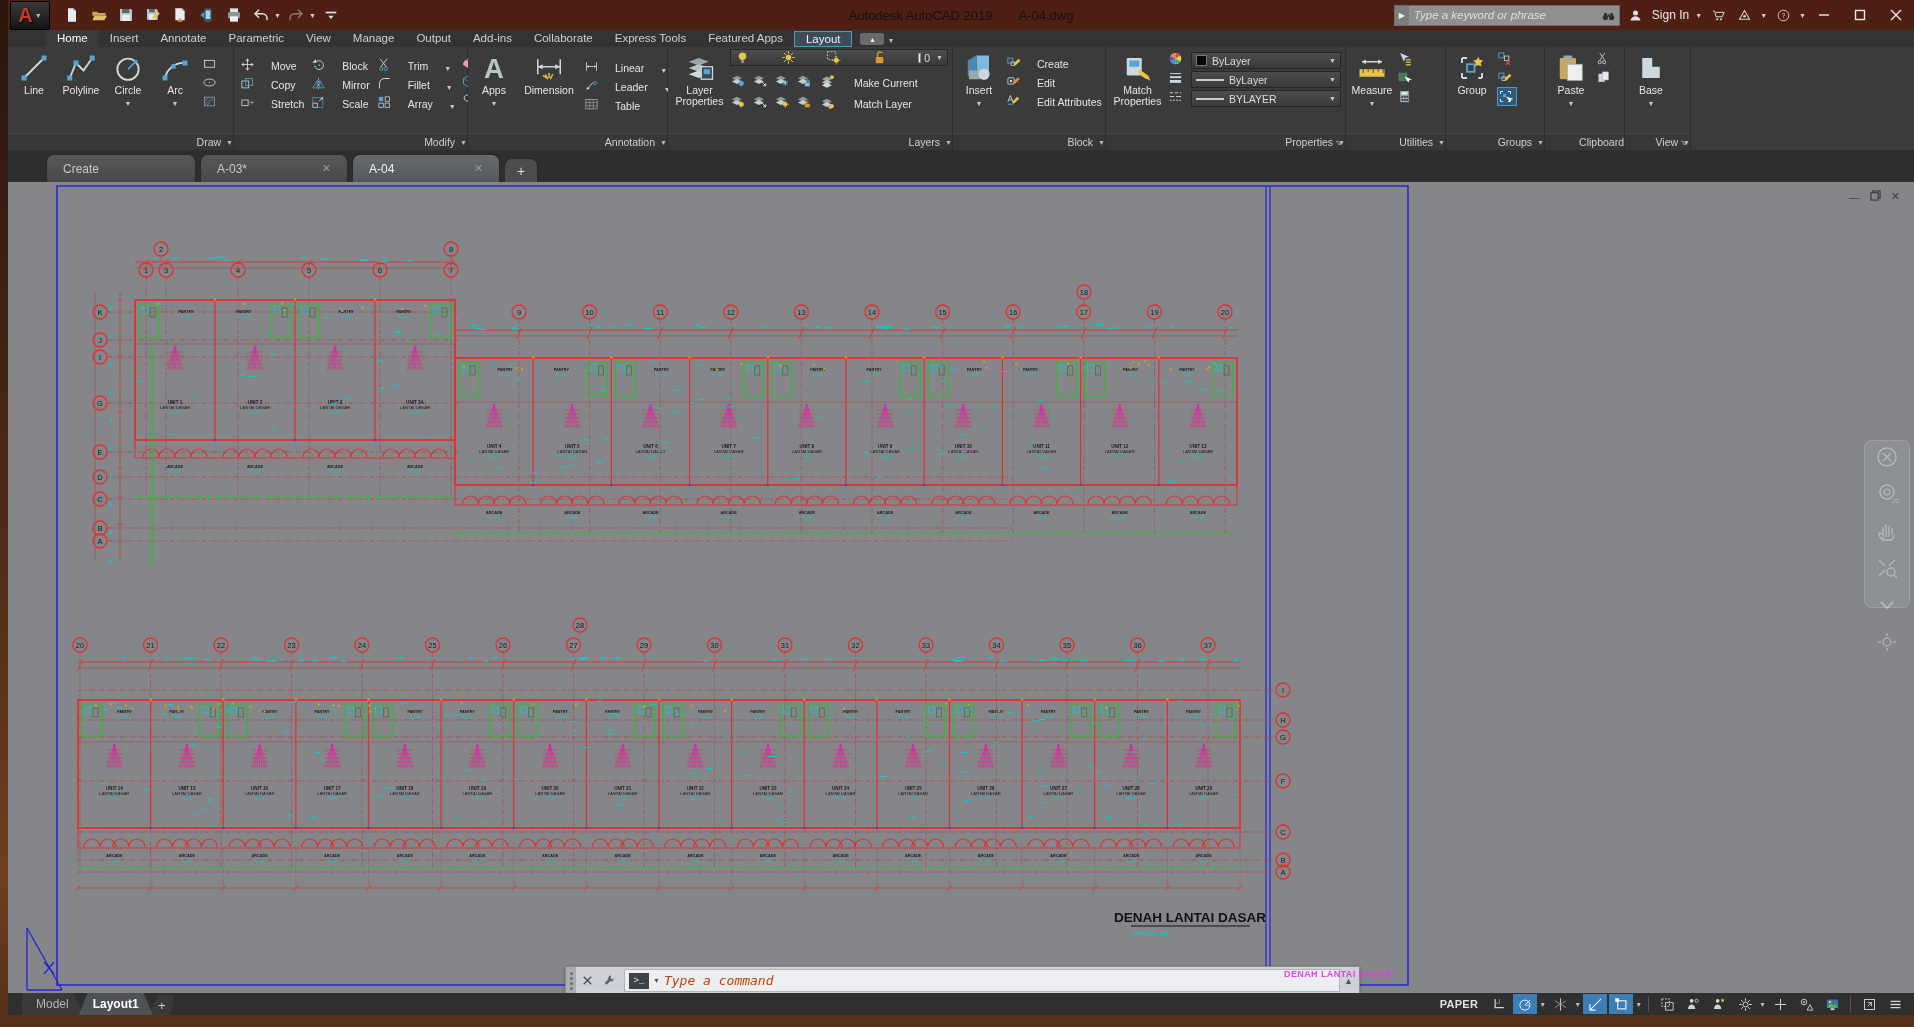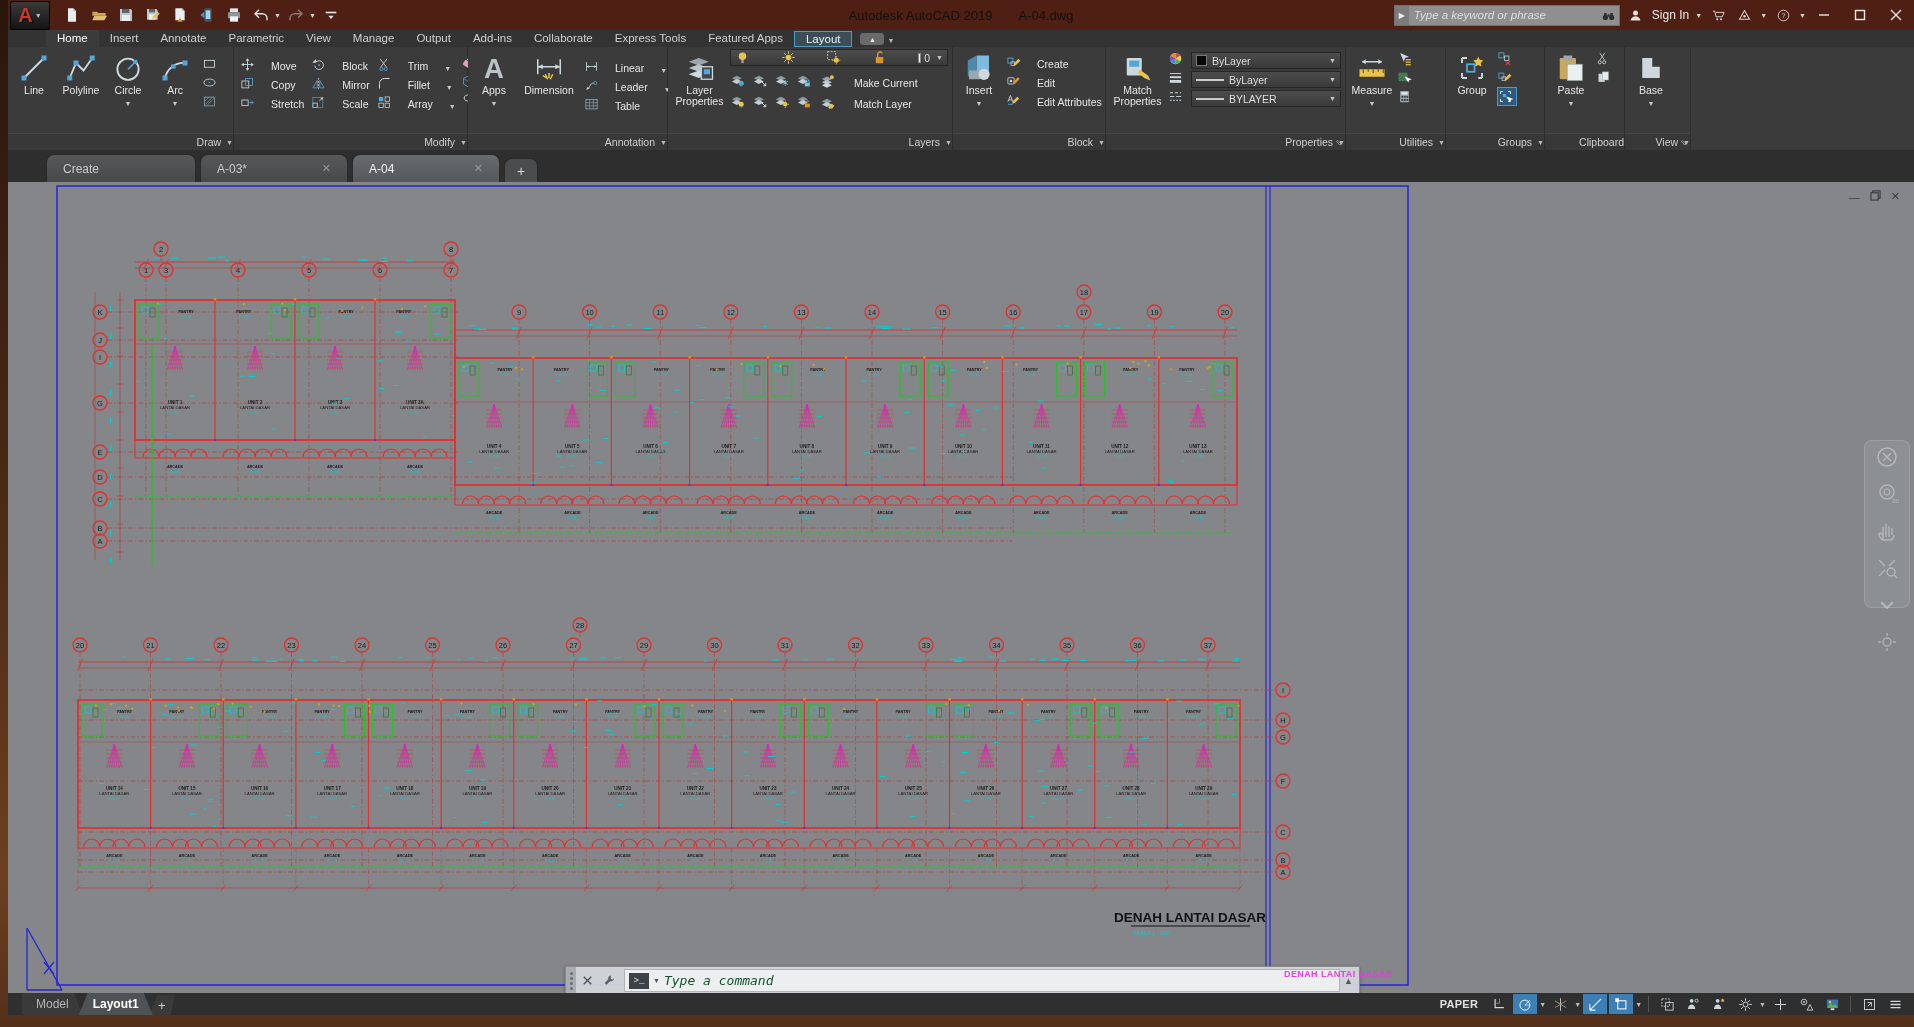--- a/index.html
+++ b/index.html
@@ -81,21 +81,21 @@
   #navbar-faint svg{width:24px;height:24px}
   
   #cmdbar{position:absolute;left:557px;top:784px;width:795px;height:29px;background:rgba(212,216,220,0.93);border:1px solid #8a8a8a;display:flex;align-items:center;box-shadow:0 1px 3px rgba(0,0,0,.3)}
   #cmd-grip{width:10px;height:100%;display:flex;flex-direction:column;justify-content:center;gap:2px;align-items:center;background:#a8adb2}
   #cmd-grip i{width:3px;height:3px;background:#6a6f74;border-radius:50%}
   .cmd-ic{width:22px;height:100%;display:flex;align-items:center;justify-content:center}
   .cmd-ic svg{width:13px;height:13px}
   #cmd-inputzone{flex:1;height:23px;margin:0 4px;background:#eceef0;border:1px solid #b0b4b8;display:flex;align-items:center;gap:4px;padding:0 4px}
   #cmd-badge{width:20px;height:16px;background:#3c4348;color:#dfe4e7;font-size:9px;display:flex;align-items:center;justify-content:center;font-family:"Liberation Mono",monospace}
   #cmd-badge-dd{color:#555;font-size:7px}
-  #cmd-text{font-style:italic;color:#14532d;font-size:13px;font-family:"DejaVu Sans Mono",monospace}
+  #cmd-text{font-style:italic;color:#c2410c;font-size:13px;font-family:"DejaVu Sans Mono",monospace}
   #cmd-up{color:#555;font-size:9px;margin:0 6px 0 auto}
   #ghost-text{position:absolute;left:1276px;top:787px;color:#e23ae2;font-size:9px;font-weight:bold;letter-spacing:.4px;opacity:.95;z-index:5}
 
   
   #statusbar{position:absolute;left:0;top:993px;width:100%;height:22px;background:#2f2f2f;display:flex;align-items:center}
   #ltabs{display:flex;align-items:flex-end;height:22px;margin-left:14px}
   .ltab{height:22px;padding:0 14px;display:flex;align-items:center;font-size:12px;color:#b5b5b5;background:#3a3a3a;clip-path:polygon(0 0,calc(100% - 9px) 0,100% 100%,0 100%);margin-right:-4px}
   .ltab.active{background:#4f5254;color:#fff;font-weight:bold;z-index:2;clip-path:polygon(9px 0,calc(100% - 9px) 0,100% 100%,0 100%)}
   #ltab-add{width:26px;height:20px;background:#3a3a3a;clip-path:polygon(9px 0,100% 0,calc(100% - 4px) 100%,0 100%);color:#ccc;display:flex;align-items:center;justify-content:center;font-size:13px;z-index:1}
   #sticons{margin-left:auto;display:flex;align-items:center;height:22px;margin-right:6px}

